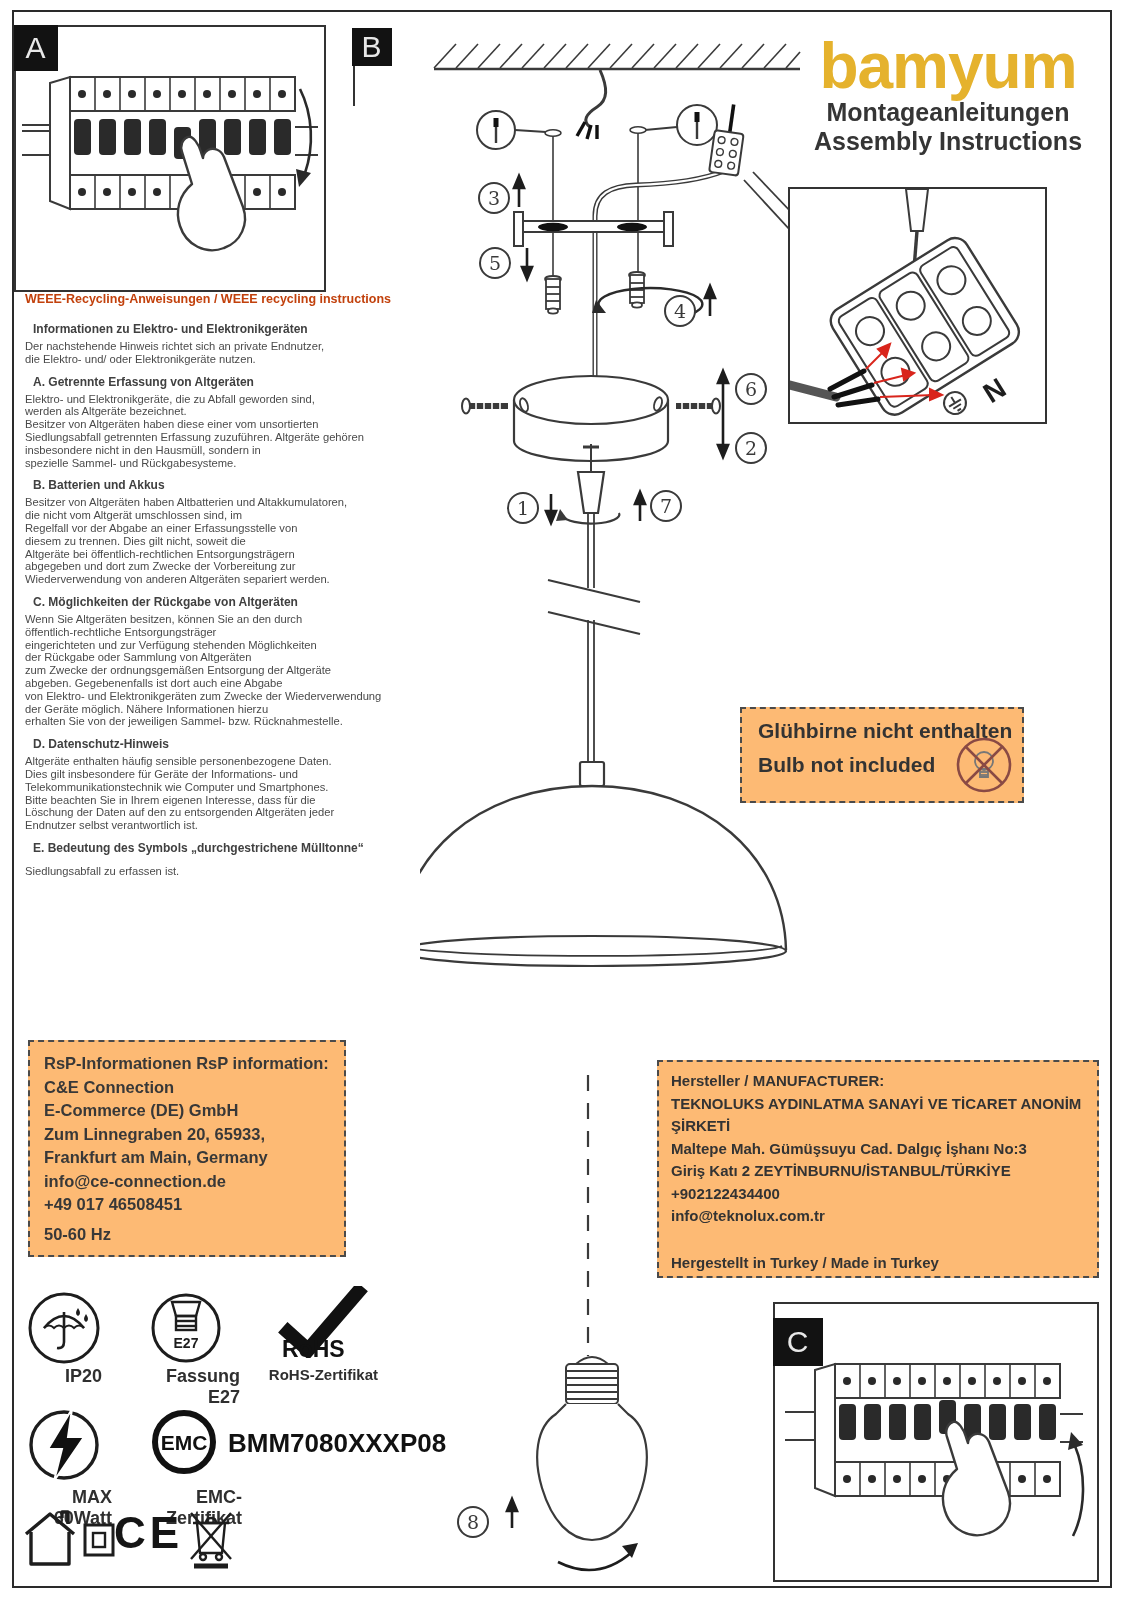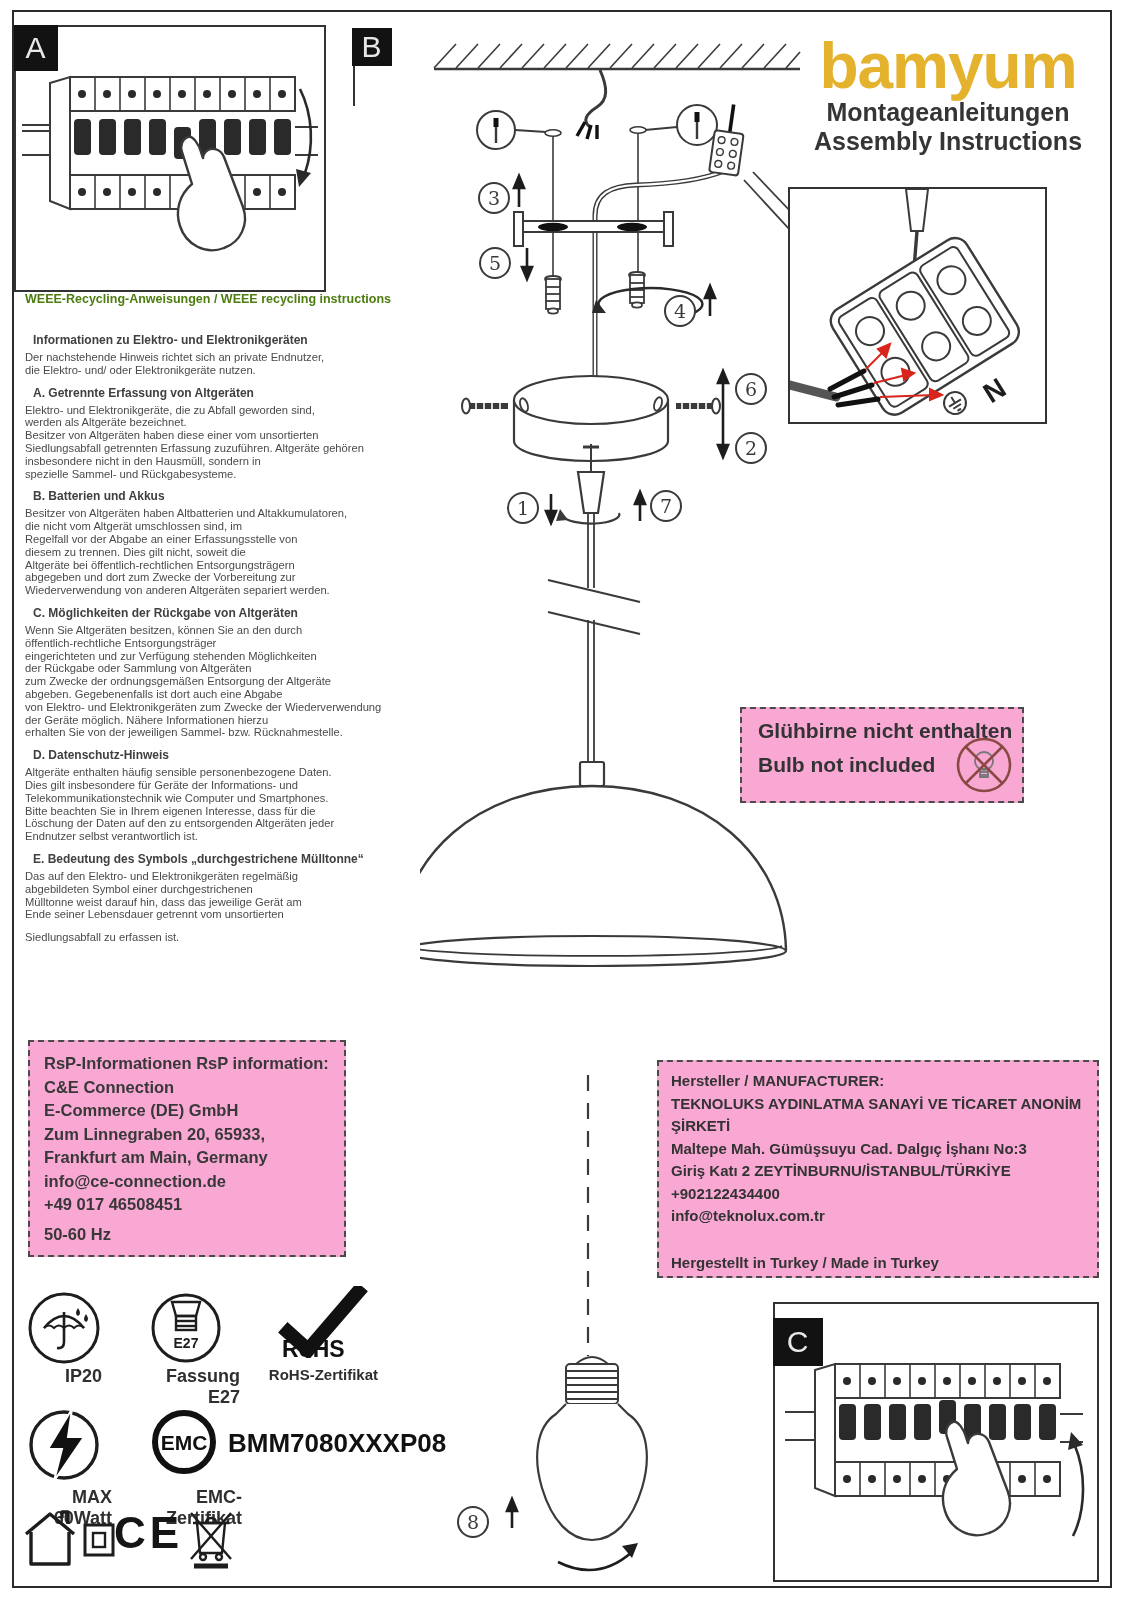--- a/index.html
+++ b/index.html
@@ -5,29 +5,29 @@
   html,body{margin:0;padding:0;background:#fff;}
   #page{position:relative;width:1124px;height:1600px;background:#fff;overflow:hidden;
         font-family:"Liberation Sans",sans-serif;color:#3c3c3c;}
   .abs{position:absolute;}
   .frame{left:12px;top:10px;width:1096px;height:1574px;border:2px solid #2a2a2a;}
   .panelbox{border:2px solid #333;background:#fff;}
   .plabel{background:#121212;color:#e8e8e8;display:flex;align-items:center;justify-content:center;
           font-size:30px;font-weight:400;letter-spacing:1px;}
   
   .weee{left:25px;top:292px;width:402px;}
-  .w-t{font-size:12.5px;font-weight:700;color:#4d7c0f;margin-bottom:27px;}
+  .w-t{font-size:12.5px;font-weight:700;color:#c2410c;margin-bottom:16px;}
   .w-h{font-size:12px;font-weight:700;color:#404040;margin:9px 0 4px 8px;}
   .w-p{font-size:11.2px;line-height:12.8px;color:#4a4a4a;white-space:pre-line;}
   
   .brand{left:802px;top:34px;width:292px;text-align:center;}
   .brand .logo{font-size:64px;font-weight:700;letter-spacing:-1px;line-height:64px;}
   .brand .sub{font-size:25px;font-weight:600;color:#353535;line-height:29px;}
   
-  .dashbox{border:2px dashed #4a4a4a;background:#f9a8d4;}
+  .dashbox{border:2px dashed #4a4a4a;background:#fdba74;}
   .rsp{left:28px;top:1040px;width:300px;height:203px;padding:10px 0 0 14px;}
   .rsp div{font-size:16.5px;font-weight:600;color:#383838;line-height:23.5px;}
   .manu{left:657px;top:1060px;width:426px;height:206px;padding:8px 0 0 12px;}
   .manu div{font-size:15px;font-weight:700;color:#333;line-height:22.5px;}
   .manu .thin{font-weight:600;}
   .bulbnote{left:740px;top:707px;width:280px;height:92px;}
   .bulbnote .t{position:absolute;left:16px;font-size:21px;font-weight:600;color:#333;}
   
   .step{width:28px;height:28px;border:2px solid #3a3a3a;border-radius:50%;background:#fff;
         display:flex;align-items:center;justify-content:center;
@@ -149,24 +149,20 @@
 der Geräte möglich. Nähere Informationen hierzu
 erhalten Sie von der jeweiligen Sammel- bzw. Rücknahmestelle.</div>
     <div class="w-h">D. Datenschutz-Hinweis</div>
     <div class="w-p">Altgeräte enthalten häufig sensible personenbezogene Daten.
 Dies gilt insbesondere für Geräte der Informations- und
 Telekommunikationstechnik wie Computer und Smartphones.
  Bitte beachten Sie in Ihrem eigenen Interesse, dass für die
 Löschung der Daten auf den zu entsorgenden Altgeräten jeder
 Endnutzer selbst verantwortlich ist.</div>
     <div class="w-h">E. Bedeutung des Symbols „durchgestrichene Mülltonne“</div>
-    <div class="w-p">Das auf den Elektro- und Elektronikgeräten regelmäßig
- abgebildeten Symbol einer durchgestrichenen
-Mülltonne weist darauf hin, dass das jeweilige Gerät am
-Ende seiner Lebensdauer getrennt vom unsortierten</div>
     <div class="w-p" style="margin-top:10px">Siedlungsabfall zu erfassen ist.</div>
   </div>
 
   <div class="abs brand">
     <div class="logo" style="color:#E5B22D">bamyum</div>
     <div class="sub">Montageanleitungen</div>
     <div class="sub">Assembly Instructions</div>
   </div>
 
   <svg class="abs" style="left:420px;top:30px;pointer-events:none" width="680" height="990" viewBox="420 30 680 990">

